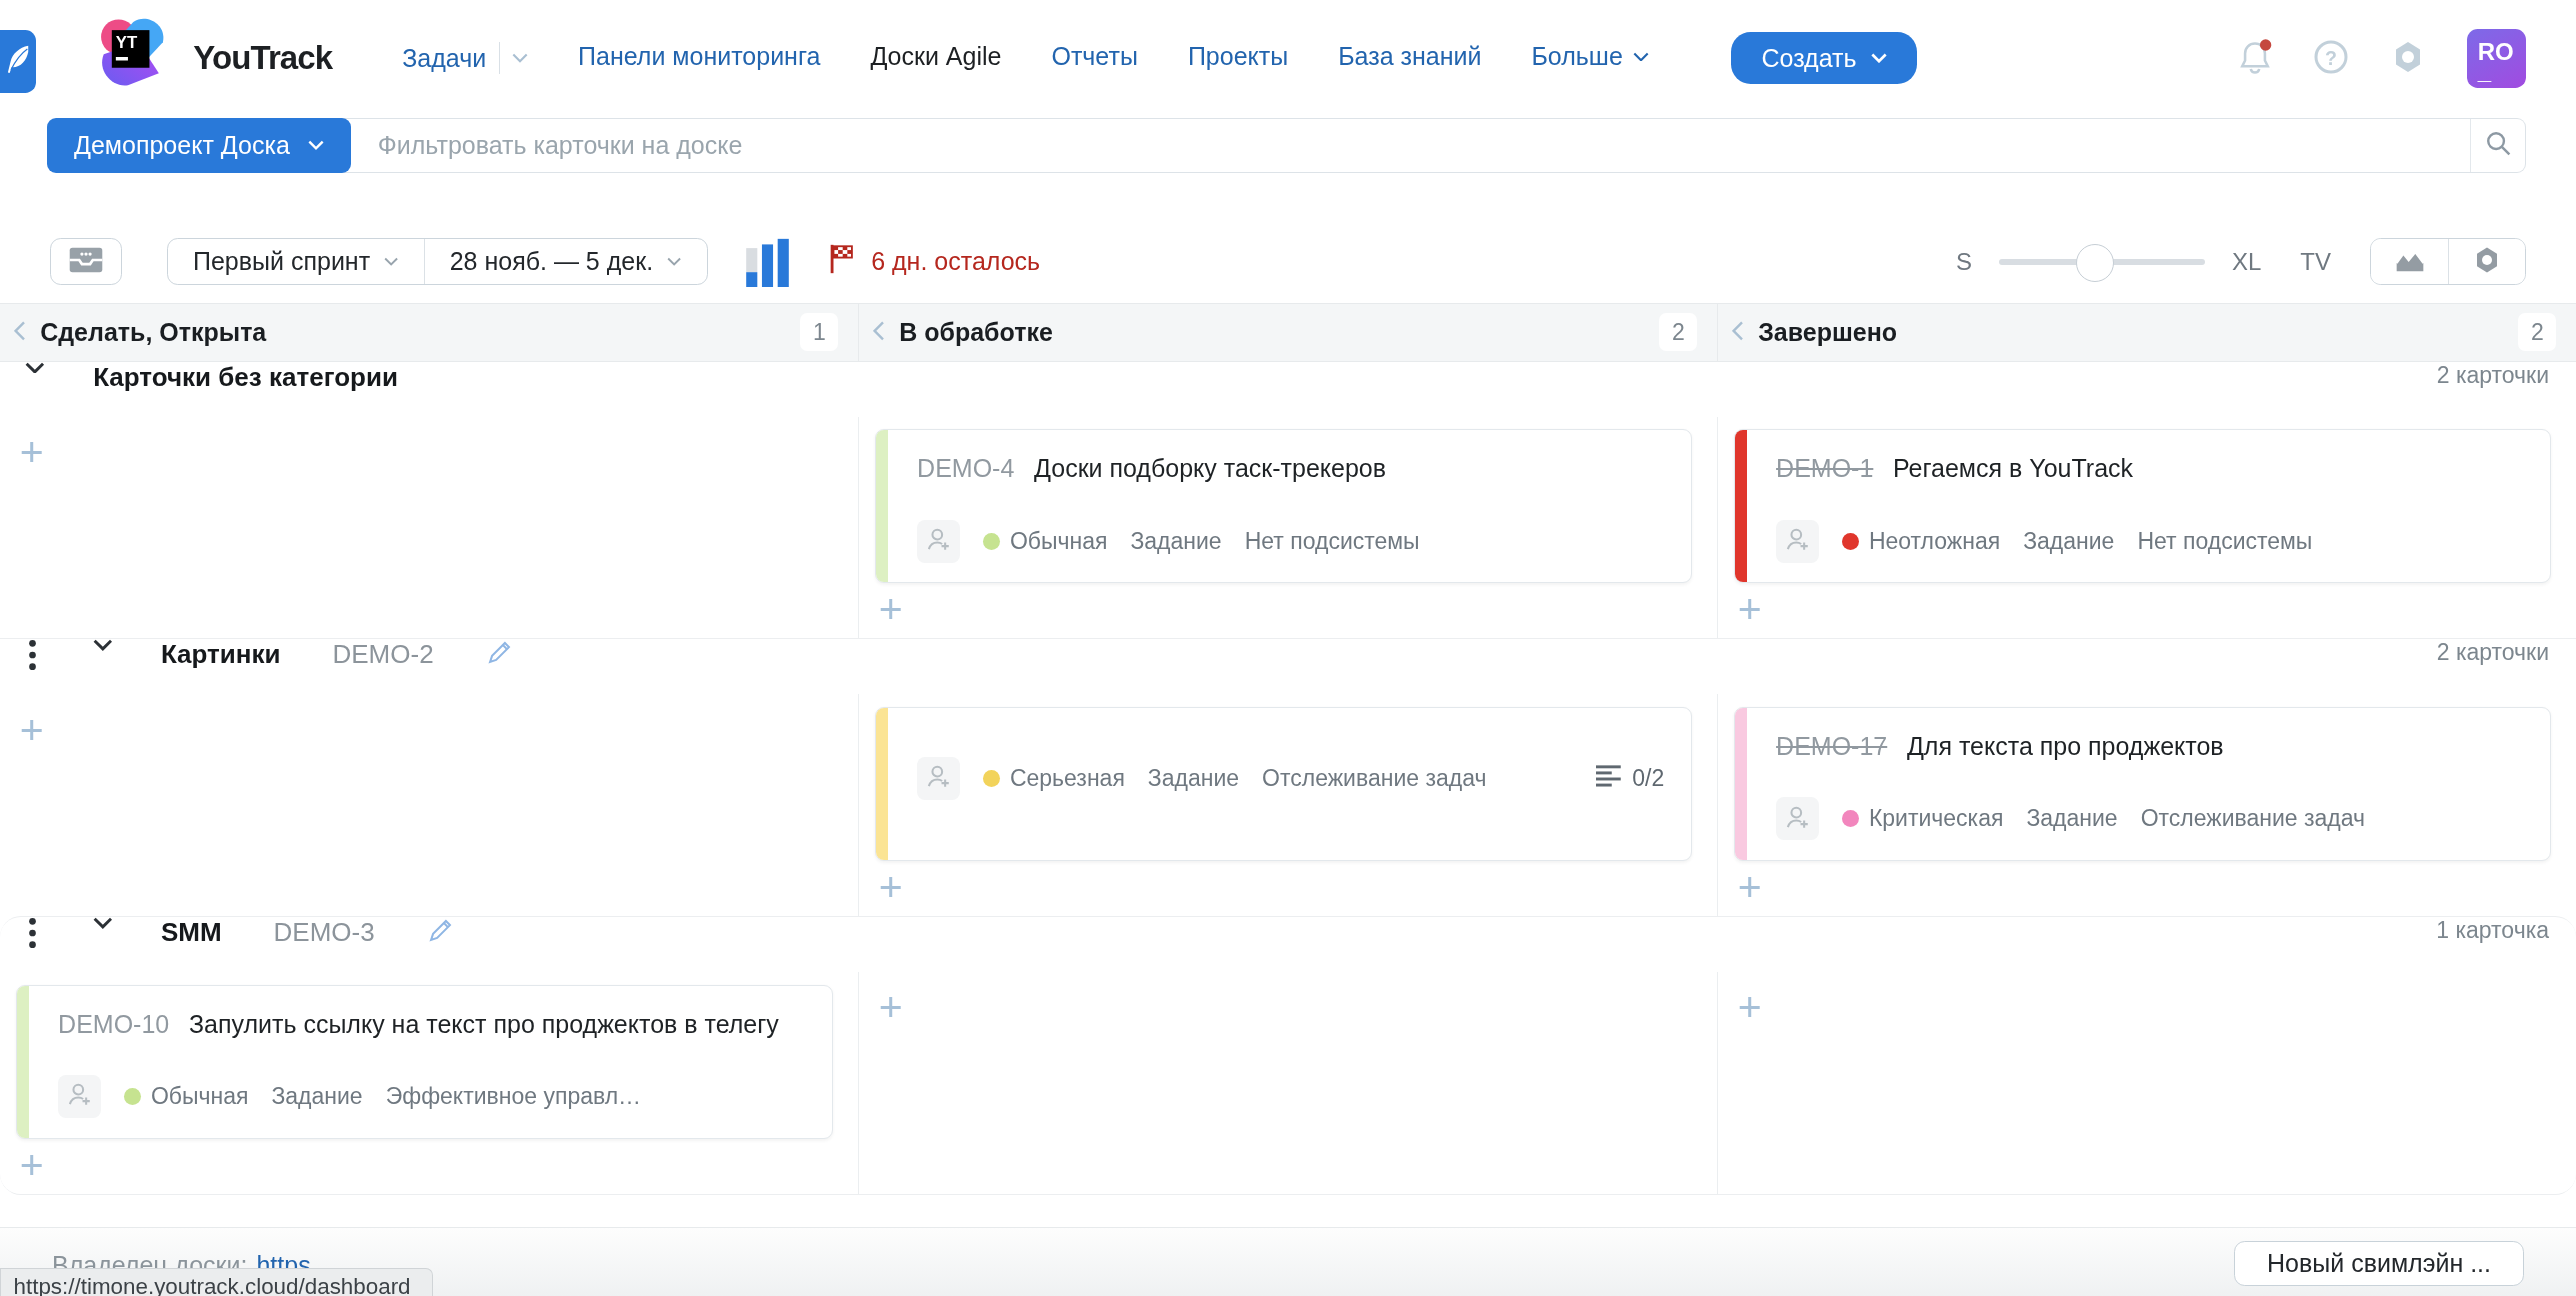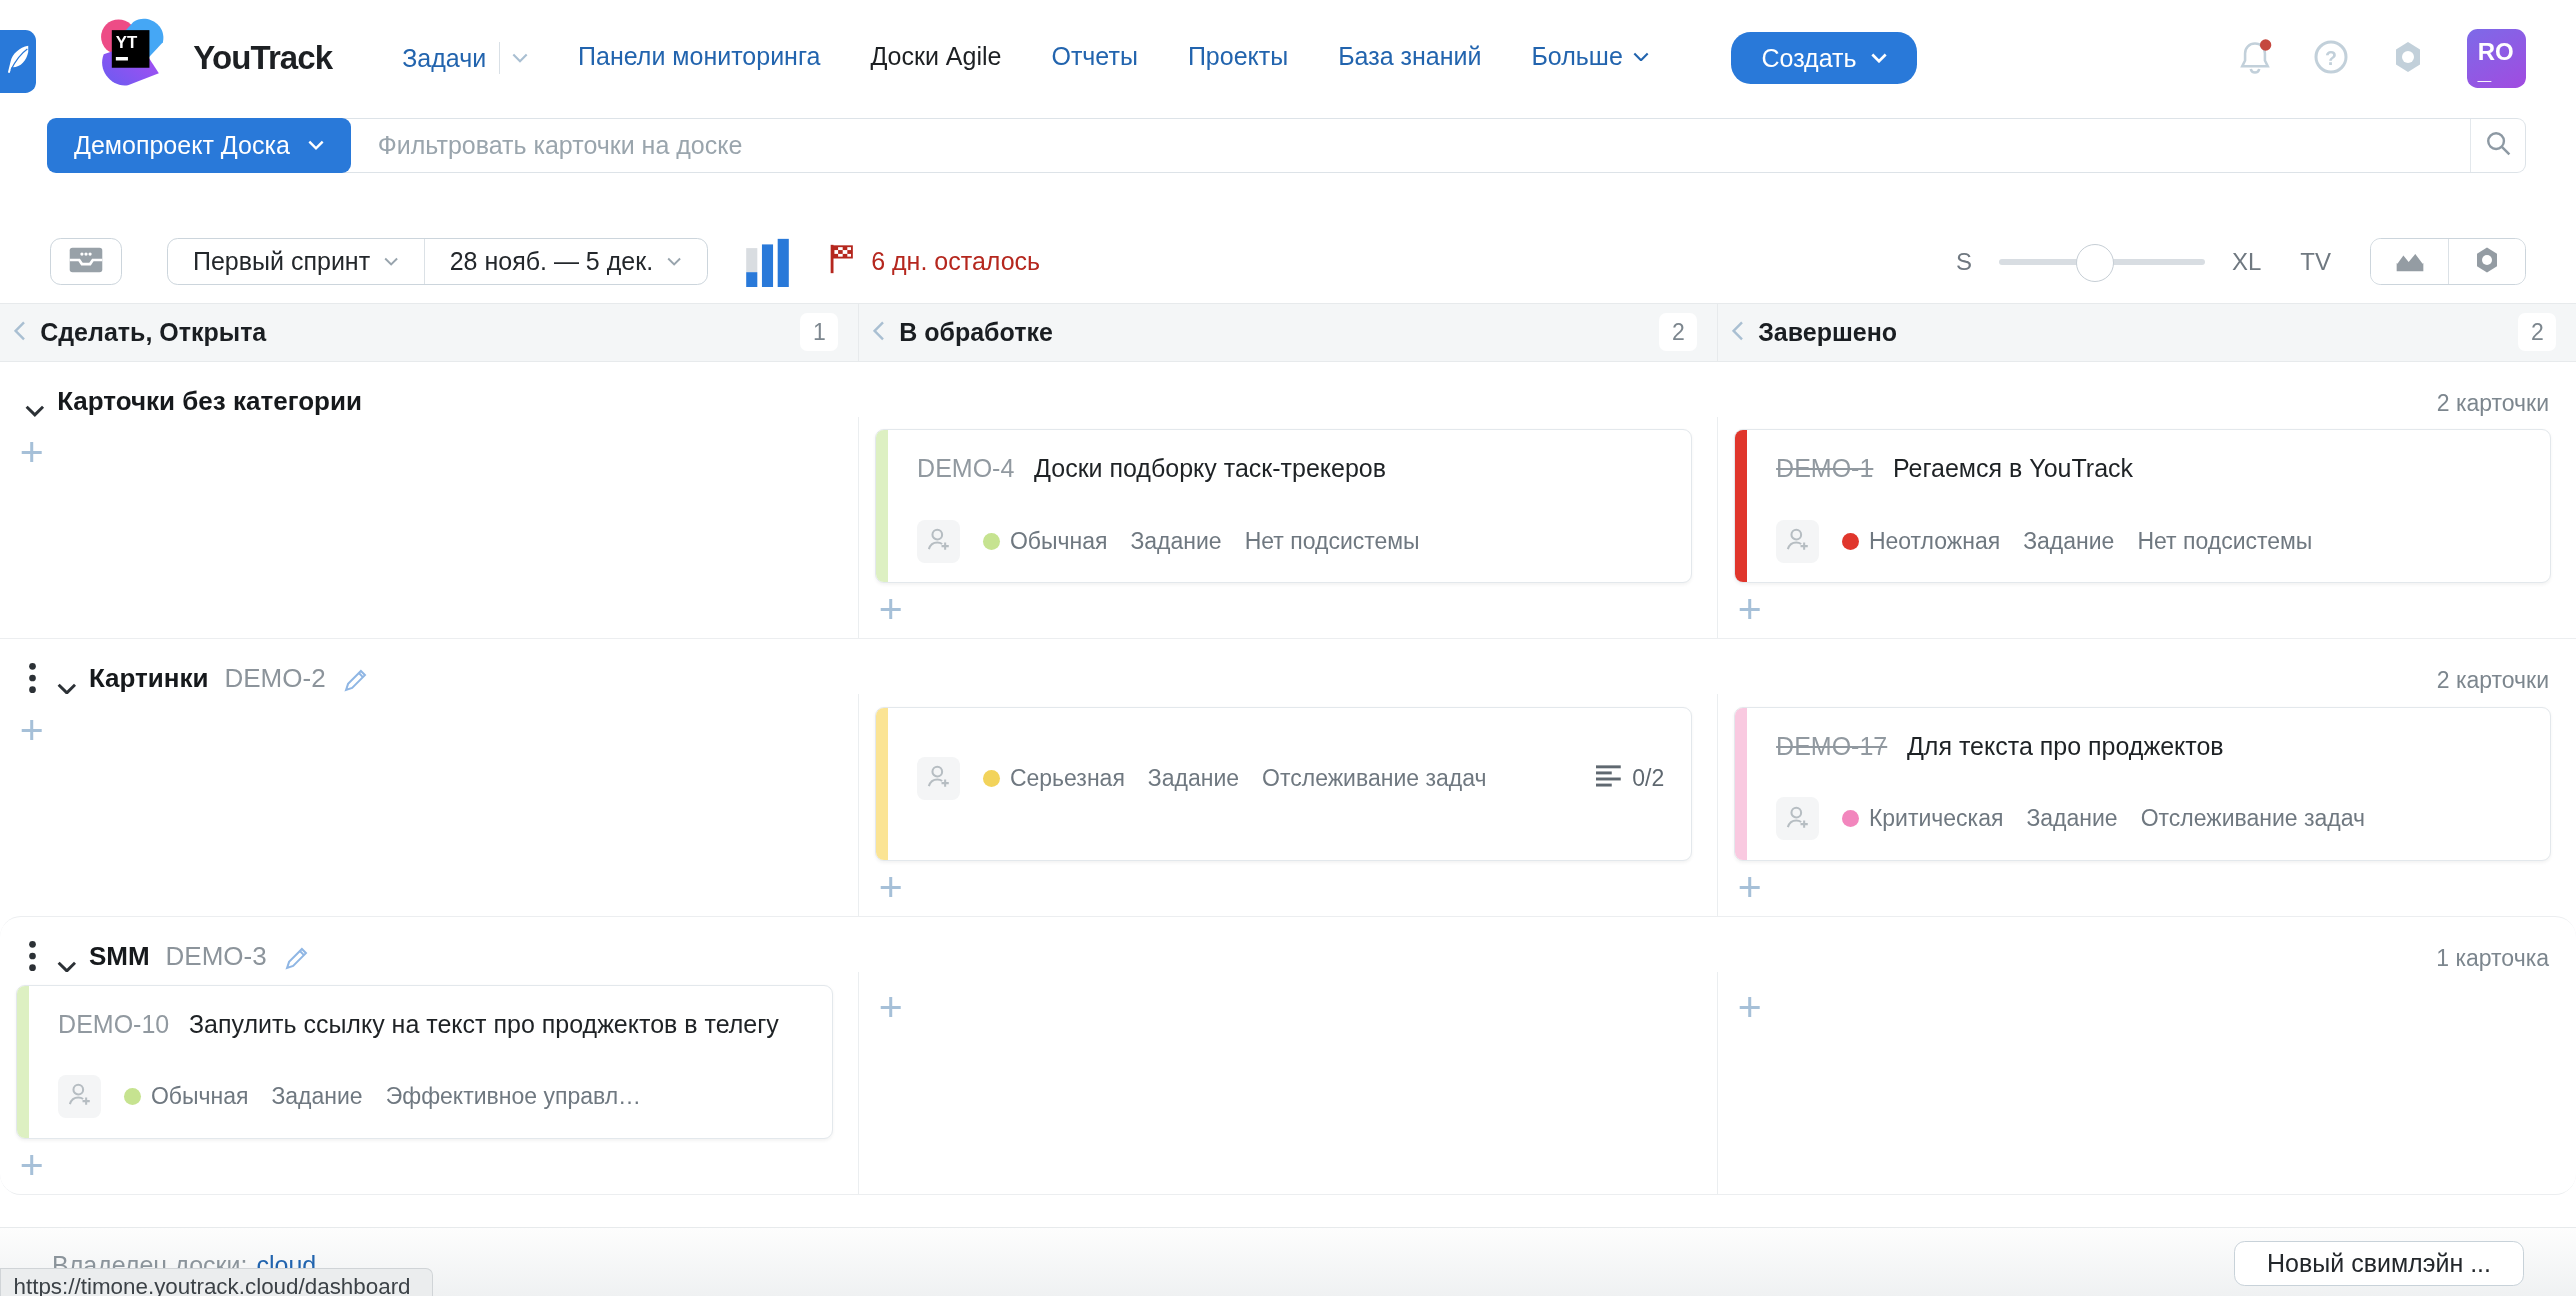--- a/index.html
+++ b/index.html
@@ -99,21 +99,21 @@
   }
   .col-header { flex:1; display:flex; align-items:center; padding:0 19.7px 0 14.3px; }
   .col-header + .col-header { border-left:0.9px solid #e7eaec; }
   .col-title { font-size:25px; font-weight:700; color:#1a1e22; margin-left:14.3px; }
   .col-count { margin-left:auto; background:#fff; min-width:38px; height:38px; line-height:38px;
     text-align:center; border-radius:7.2px; color:#7c868e; font-size:23px; padding:0 7.2px; }
 
   
   .swimlane + .swimlane { border-top:0.9px solid #eceef0; }
   .swimlane:last-of-type { border-bottom:0.9px solid #eceef0;border-radius:21px; }
-  .lane-header { height:55px; display:flex; align-items:flex-end; padding:0 27px 0 28px; }
+  .lane-header { height:55px; display:flex; align-items:flex-start; padding:0 27px 0 28px;gap:36px; }
   .lane-header.no-menu { padding-left:25px; }
   .kebab { cursor:pointer; display:flex; margin-right:19.7px; }
   .lane-chevron { cursor:pointer; display:flex; color:#2c3136; }
   .lane-title { font-size:26px; font-weight:bold; color:#16191c; margin-left:12.5px; }
   .lane-id { font-size:26px; color:#8c949b; margin-left:16px; }
   .lane-edit { margin-left:16px; cursor:pointer; display:flex; }
   .lane-count { margin-left:auto; color:#7c868e; font-size:23px; }
   .lane-cells { display:flex; align-items:flex-start; }
   .cell { flex:1; padding:10.7px 23px 9px 14.3px; min-height:107px; }
   .cell + .cell { border-left:0.9px solid #ebeef0; align-self:stretch; }
@@ -654,19 +654,19 @@
       </div>
       <div class="cell cell-empty">
         <button class="add-card">+</button>
       </div>
     </div>
   </section>
 </div>
 
 <footer class="board-footer">
   <div class="owner-line">
-    <span>Владелец доски:</span><a class="owner-link">cloud</a>
+    <span>Владелец доски:</span><a class="owner-link">https</a>
   </div>
   <button class="new-swimlane-btn">Новый свимлэйн ...</button>
 </footer>
 
 <div class="status-tooltip">https://timone.youtrack.cloud/dashboard</div>
 
 
 </body></html>

